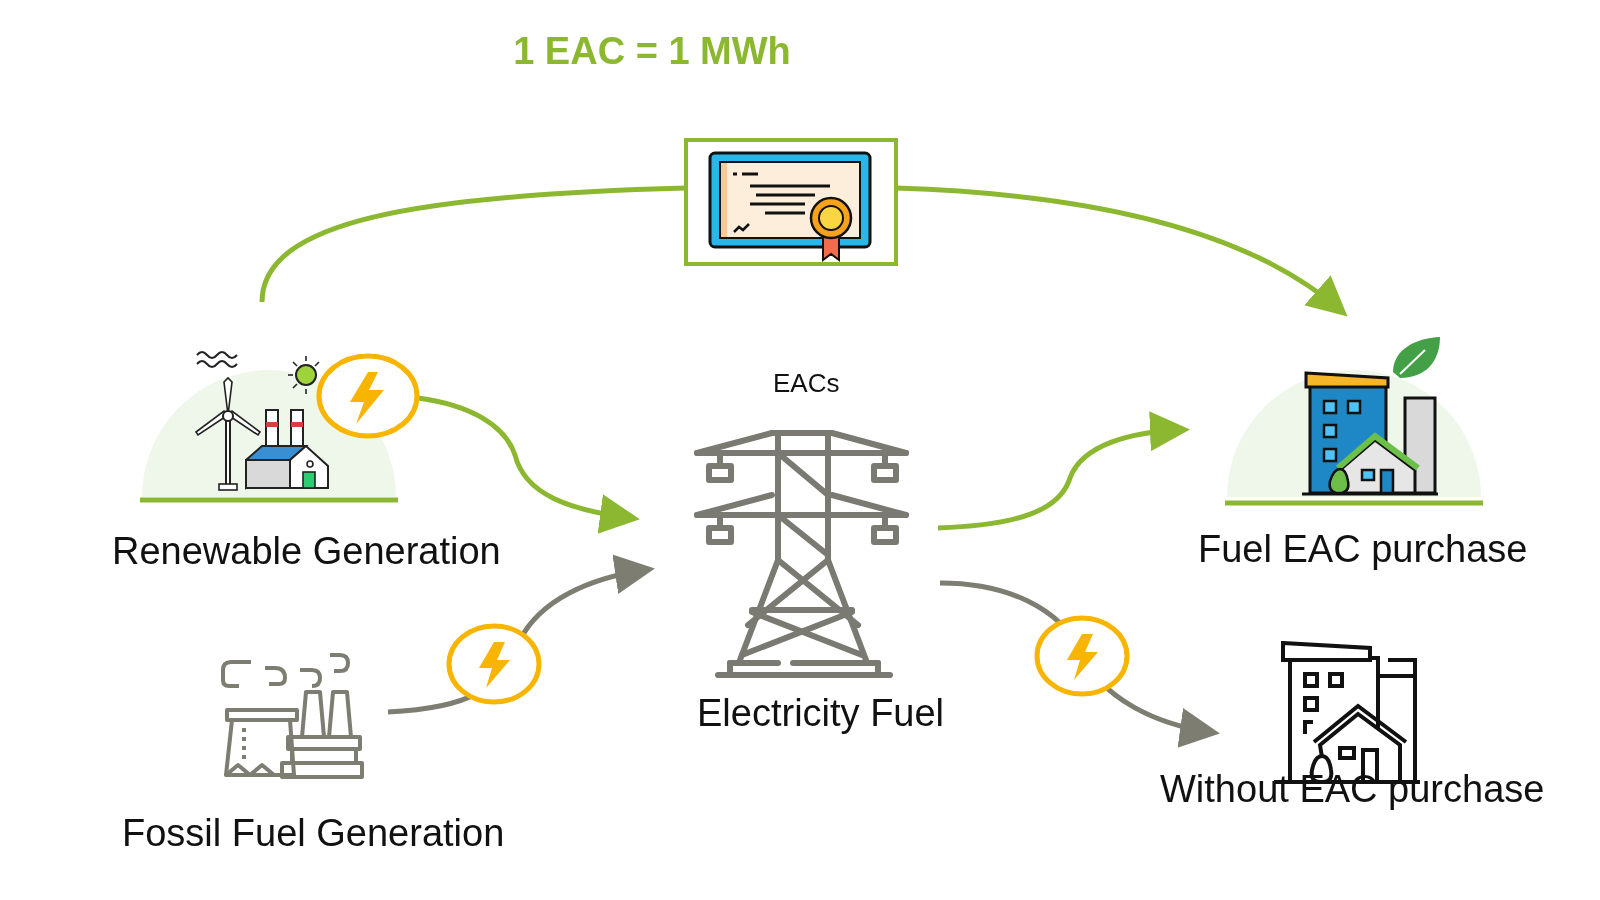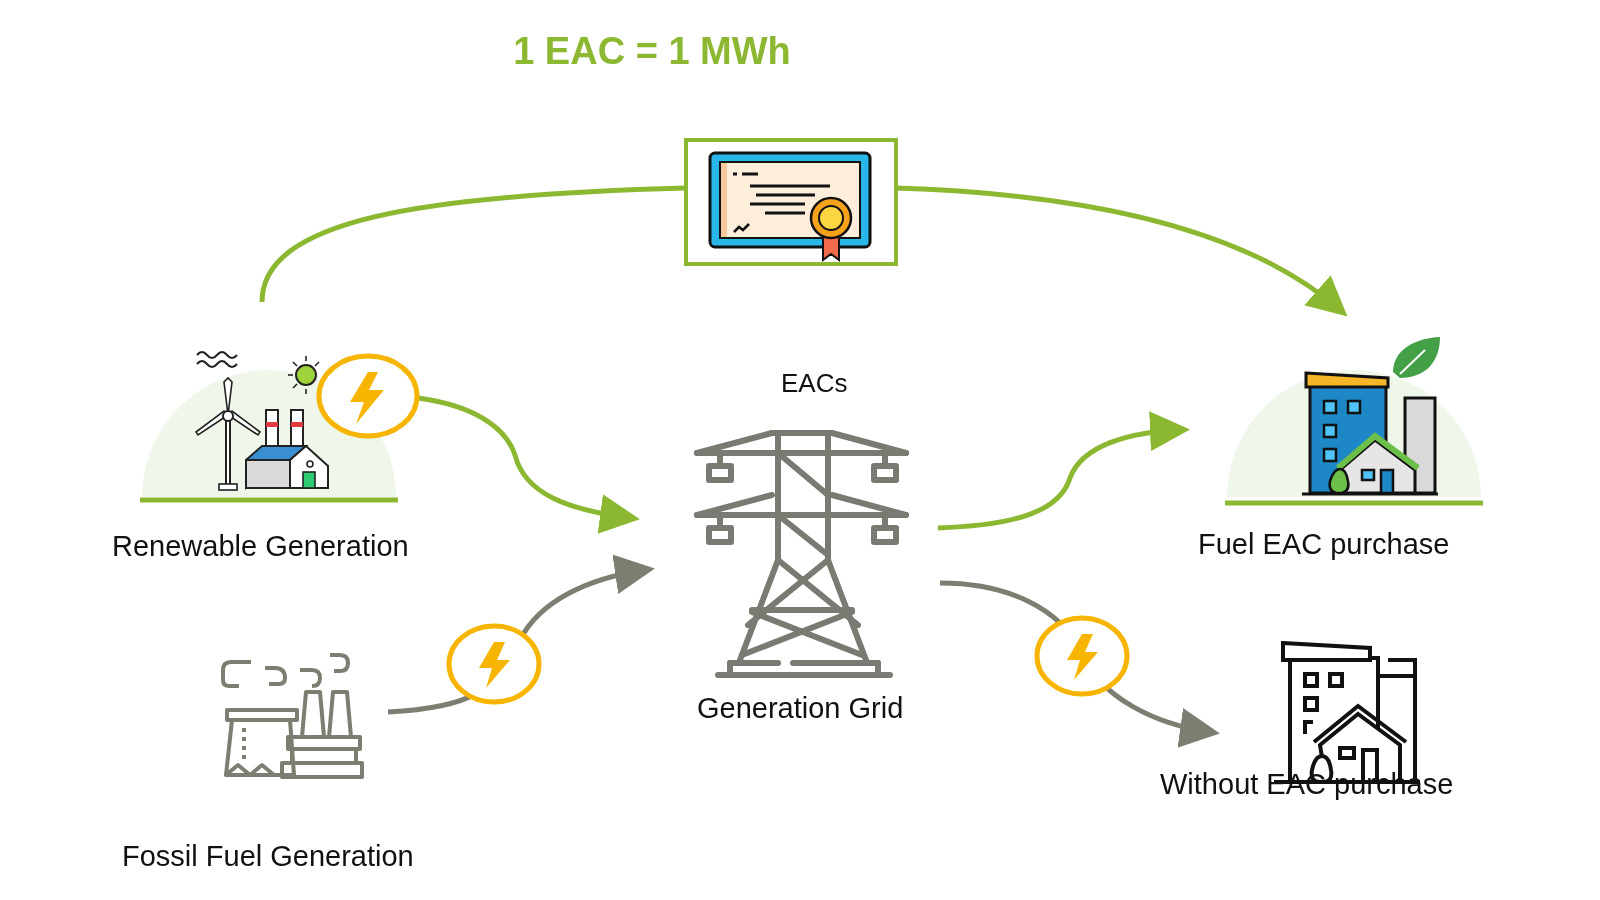--- a/index.html
+++ b/index.html
@@ -1,19 +1,19 @@
 <!DOCTYPE html>
 <html><head>
 <meta charset="utf-8">
 <style>
   html, body { margin: 0; padding: 0; background: #ffffff; }
   body { width: 1600px; height: 900px; position: relative; overflow: hidden; font-family: "Liberation Sans", sans-serif; }
   .abs { position: absolute; }
   .title { left: 0; width: 1304px; top: 30px; text-align: center; font-size: 38px; font-weight: bold; color: #8cb831; }
-  .label { font-size: 29px; color: #111111; white-space: nowrap; }
+  .label { font-size: 38px; color: #111111; white-space: nowrap; }
   svg.stage { position: absolute; left: 0; top: 0; }
 </style>
 </head>
 <body>
 
 <div class="abs title">1 EAC = 1 MWh</div>
 
 <svg class="stage" width="1600" height="900" viewBox="0 0 1600 900">
   <defs>
     <marker id="arrowG" markerWidth="10" markerHeight="10" refX="6" refY="5" orient="auto" markerUnits="strokeWidth">
@@ -183,17 +183,17 @@
     <path d="M1320,745 L1358,714 L1400,745 L1400,782 L1326,782 Z"></path>
     <path d="M1314,742 L1358,706 L1406,742" fill="none"></path>
     <rect x="1340" y="748" width="14" height="10" fill="none"></rect>
     <rect x="1363" y="750" width="14" height="32" fill="none"></rect>
     <path d="M1320,782 q-10,0 -8,-12 q3,-14 10,-14 q7,0 9,14 q2,12 -8,12 Z"></path>
     <line x1="1274" y1="782" x2="1420" y2="782"></line>
   </g>
 </svg>
 
 <div class="abs label" style="left:112px; top:530px;">Renewable Generation</div>
-<div class="abs label" style="left:122px; top:812px;margin-top:28px;">Fossil Fuel Generation</div>
-<div class="abs label" style="left:773px; top:368px; font-size:26px;margin-left:8px;">EACs</div>
-<div class="abs label" style="left:697px; top:692px;">Generation Grid</div>
+<div class="abs label" style="left:122px; top:812px;">Fossil Fuel Generation</div>
+<div class="abs label" style="left:773px; top:368px; font-size:26px;">EACs</div>
+<div class="abs label" style="left:697px; top:692px;">Electricity Fuel</div>
 <div class="abs label" style="left:1198px; top:528px;">Fuel EAC purchase</div>
 <div class="abs label" style="left:1160px; top:768px;">Without EAC purchase</div>
 
 </body></html>

